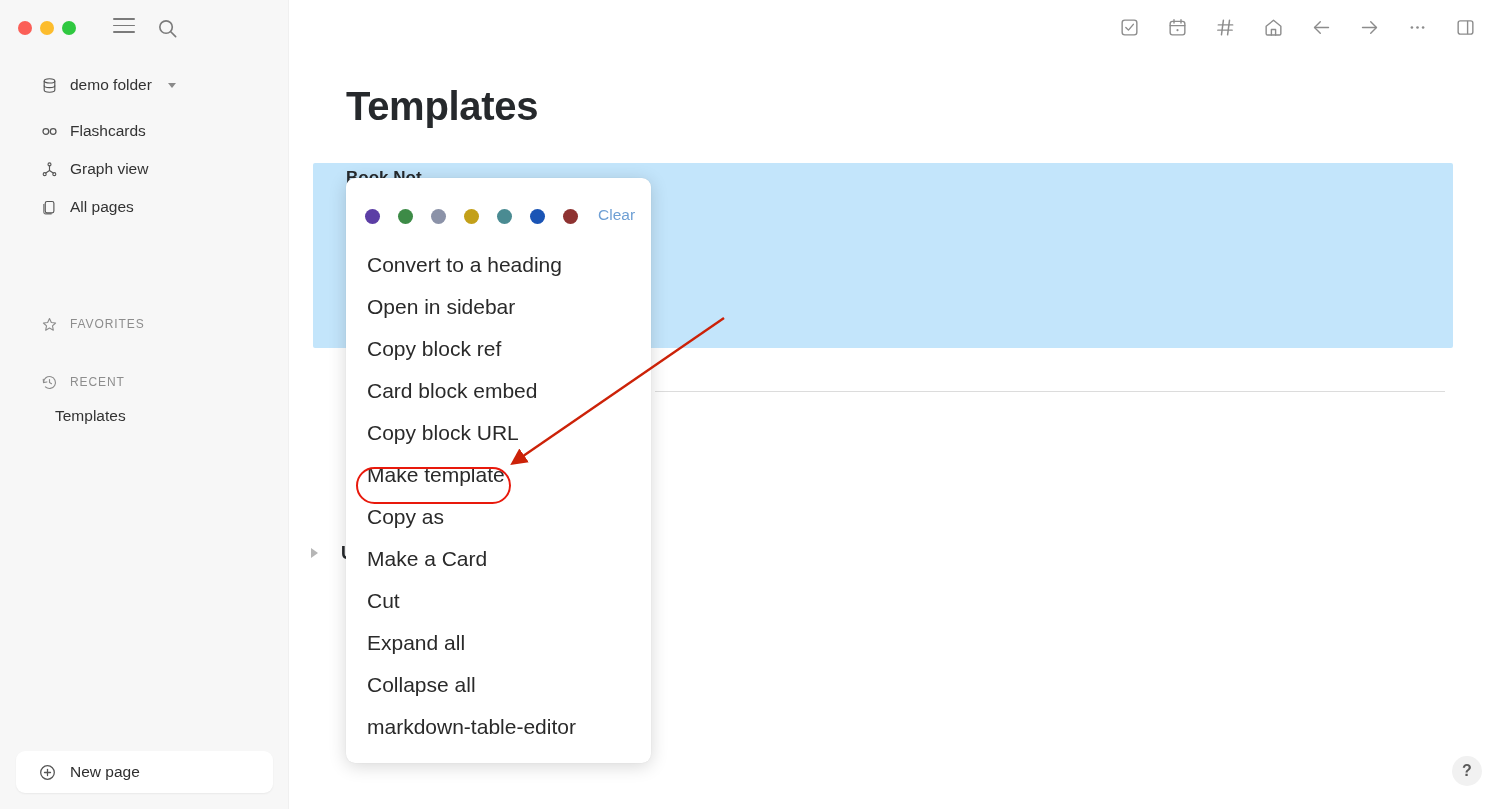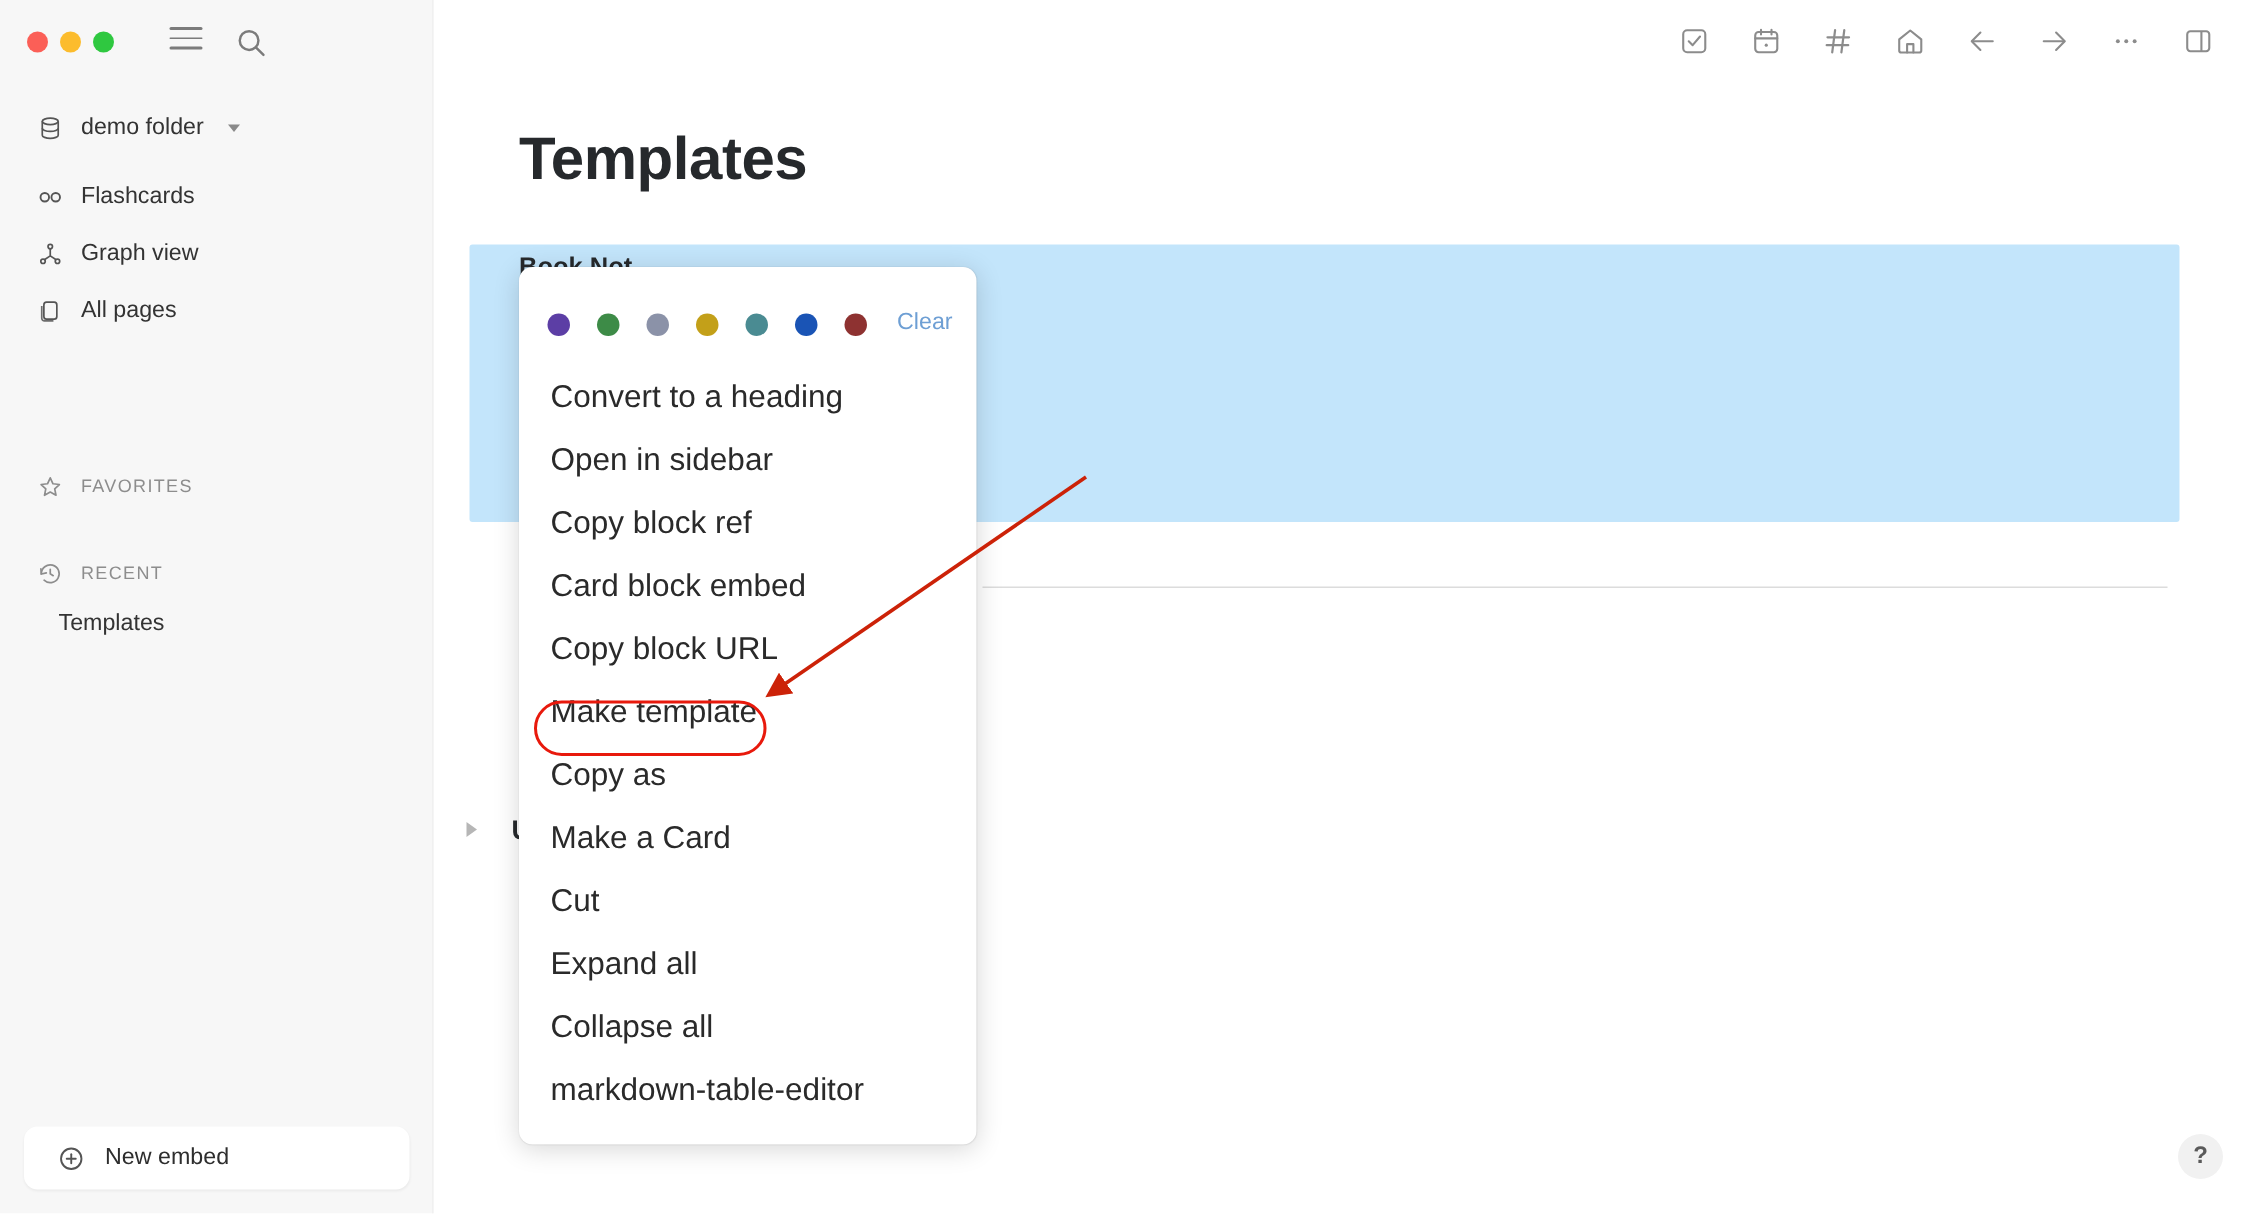--- a/index.html
+++ b/index.html
@@ -34,21 +34,21 @@
   }
   .hamburger span {
     display: block; height: 1.6px; background: #7b7b7b;
     border-radius: 1px; margin-bottom: 5px;
   }
   .search-btn {
     position: absolute; left: 156px; top: 17px;
     width: 23px; height: 23px; cursor: pointer; color: #7b7b7b;
   }
 
-  .side-section { position: absolute; left: 0; width: 332px; }
+  .side-section { position: absolute; left: 16px; width: 332px; }
 
   .side-row {
     display: flex; align-items: center;
     height: 38px; padding-left: 24px;
     color: #333333; font-size: 15.5px;
     cursor: pointer; gap: 11px;
   }
   .side-row .ico {
     width: 19px; height: 19px; display: inline-flex;
     align-items: center; justify-content: center; color: #555;
@@ -271,21 +271,21 @@
     </div>
 
     <div class="newpage">
       <span class="ico" style="width:19px;height:19px;display:inline-flex;align-items:center;justify-content:center;color:#555;">
         <svg width="19" height="19" viewBox="0 0 24 24" fill="none" stroke="currentColor" stroke-width="1.6" stroke-linecap="round">
           <circle cx="12" cy="12" r="8.6"></circle>
             <line x1="12" y1="8.2" x2="12" y2="15.8"></line>
             <line x1="8.2" y1="12" x2="15.8" y2="12"></line>
         </svg>
       </span>
-      <span>New embed</span>
+      <span>New page</span>
     </div>
   </div>
 
   <div class="main">
 
     <div class="topbar">
       <div class="tb-btn">
         <svg width="21" height="21" viewBox="0 0 24 24" fill="none" stroke="currentColor" stroke-width="1.6" stroke-linecap="round" stroke-linejoin="round">
           <rect x="3.6" y="3.6" width="16.8" height="16.8" rx="3"></rect>
             <polyline points="7.8,12 10.8,15 16.4,8.4"></polyline>

